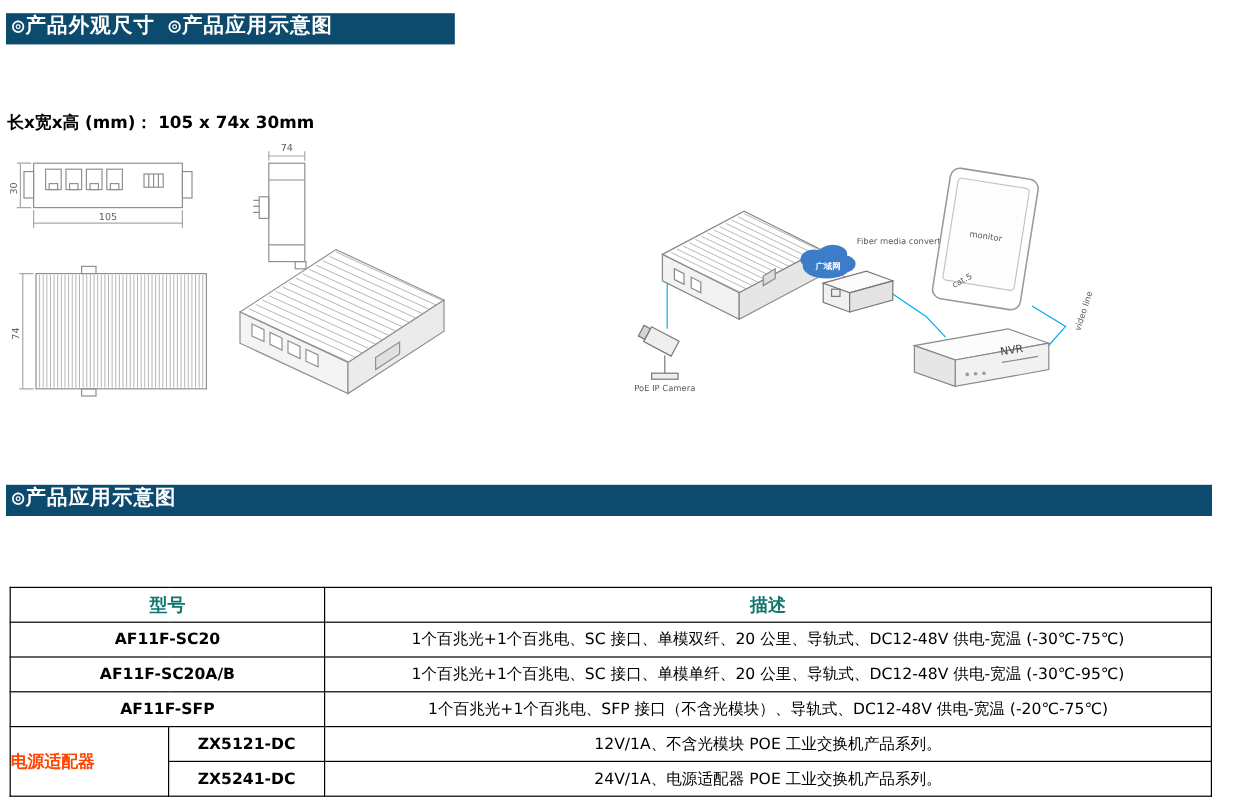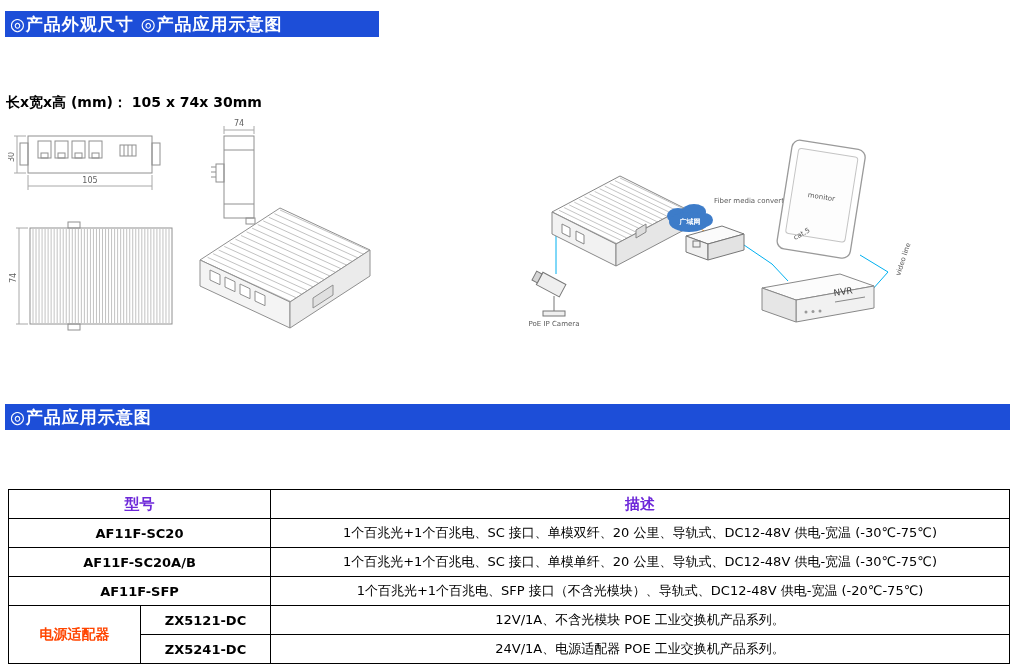--- a/index.html
+++ b/index.html
@@ -1,36 +1,36 @@
 <!DOCTYPE html>
 <html><head>
 <meta charset="utf-8">
 <style>
   * { margin:0; padding:0; box-sizing:border-box; }
   html,body { background:#fff; }
   body { width:1035px; height:672px; position:relative; overflow:hidden;
          font-family:"DejaVu Sans", sans-serif; color:#000; }
-  .banner { position:absolute; background:#1d4ed8; color:#fff; font-weight:bold;
+  .banner { position:absolute; background:#0c4a6e; color:#fff; font-weight:bold;
             font-size:17px; line-height:26px; height:26px; padding-left:5px;
-            letter-spacing:1px; white-space:nowrap; }
+            letter-spacing:1px; white-space:nowrap;font-family:Liberation Mono, monospace; }
   .banner1 { left:5px; top:11px; width:374px; }
   .banner2 { left:5px; top:404px; width:1005px; }
   .dims { position:absolute; left:6px; top:82px; font-size:14px; font-weight:bold;margin-top:12px; }
   .techsvg { position:absolute; left:8px; top:116px; }
   .appsvg  { position:absolute; left:490px; top:124px; }
   .dimtext { font-size:8px; fill:#606060; text-anchor:middle; }
   .lbl { font-size:7px; fill:#5a5a5a; }
   .cloudtext { font-size:7px; fill:#ffffff; text-anchor:middle; font-weight:bold; }
   .nvrtext { font-size:9px; fill:#444; }
   table.order { position:absolute; left:8px; top:489px; width:1002px;
                 border-collapse:collapse; table-layout:fixed; }
   .order td { border:1px solid #000; height:29px; vertical-align:middle; font-size:13px; }
-  .order td.hdr { color:#6d28d9; font-weight:bold; font-size:15px; text-align:center; }
+  .order td.hdr { color:#0f766e; font-weight:bold; font-size:15px; text-align:center; }
   .order td.model { font-weight:bold; text-align:center; }
-  .order td.adapter { color:#ff4500; font-weight:bold; text-align:center; font-size:14px; }
+  .order td.adapter { color:#ff4500; font-weight:bold; font-size:14px; }
   .order td.desc { padding:0 8px; text-align:center; }
 </style>
 </head>
 <body>
 
 <div class="banner banner1">◎产品外观尺寸  ◎产品应用示意图</div>
 
 <div class="dims">长x宽x高 (mm)：  105 x 74x 30mm</div>
 
 <svg class="techsvg" width="410" height="270" viewBox="0 0 410 270">
@@ -272,21 +272,21 @@
     <tr>
       <td colspan="2" class="hdr">型号</td>
       <td class="hdr">描述</td>
     </tr>
     <tr>
       <td colspan="2" class="model">AF11F-SC20</td>
       <td class="desc">1个百兆光+1个百兆电、SC 接口、单模双纤、20 公里、导轨式、DC12-48V 供电-宽温 (-30℃-75℃)</td>
     </tr>
     <tr>
       <td colspan="2" class="model">AF11F-SC20A/B</td>
-      <td class="desc">1个百兆光+1个百兆电、SC 接口、单模单纤、20 公里、导轨式、DC12-48V 供电-宽温 (-30℃-75℃)</td>
+      <td class="desc">1个百兆光+1个百兆电、SC 接口、单模单纤、20 公里、导轨式、DC12-48V 供电-宽温 (-30℃-95℃)</td>
     </tr>
     <tr>
       <td colspan="2" class="model">AF11F-SFP</td>
       <td class="desc">1个百兆光+1个百兆电、SFP 接口（不含光模块）、导轨式、DC12-48V 供电-宽温 (-20℃-75℃)</td>
     </tr>
     <tr>
       <td rowspan="2" class="adapter">电源适配器</td>
       <td class="model">ZX5121-DC</td>
       <td class="desc">12V/1A、不含光模块 POE 工业交换机产品系列。</td>
     </tr>

